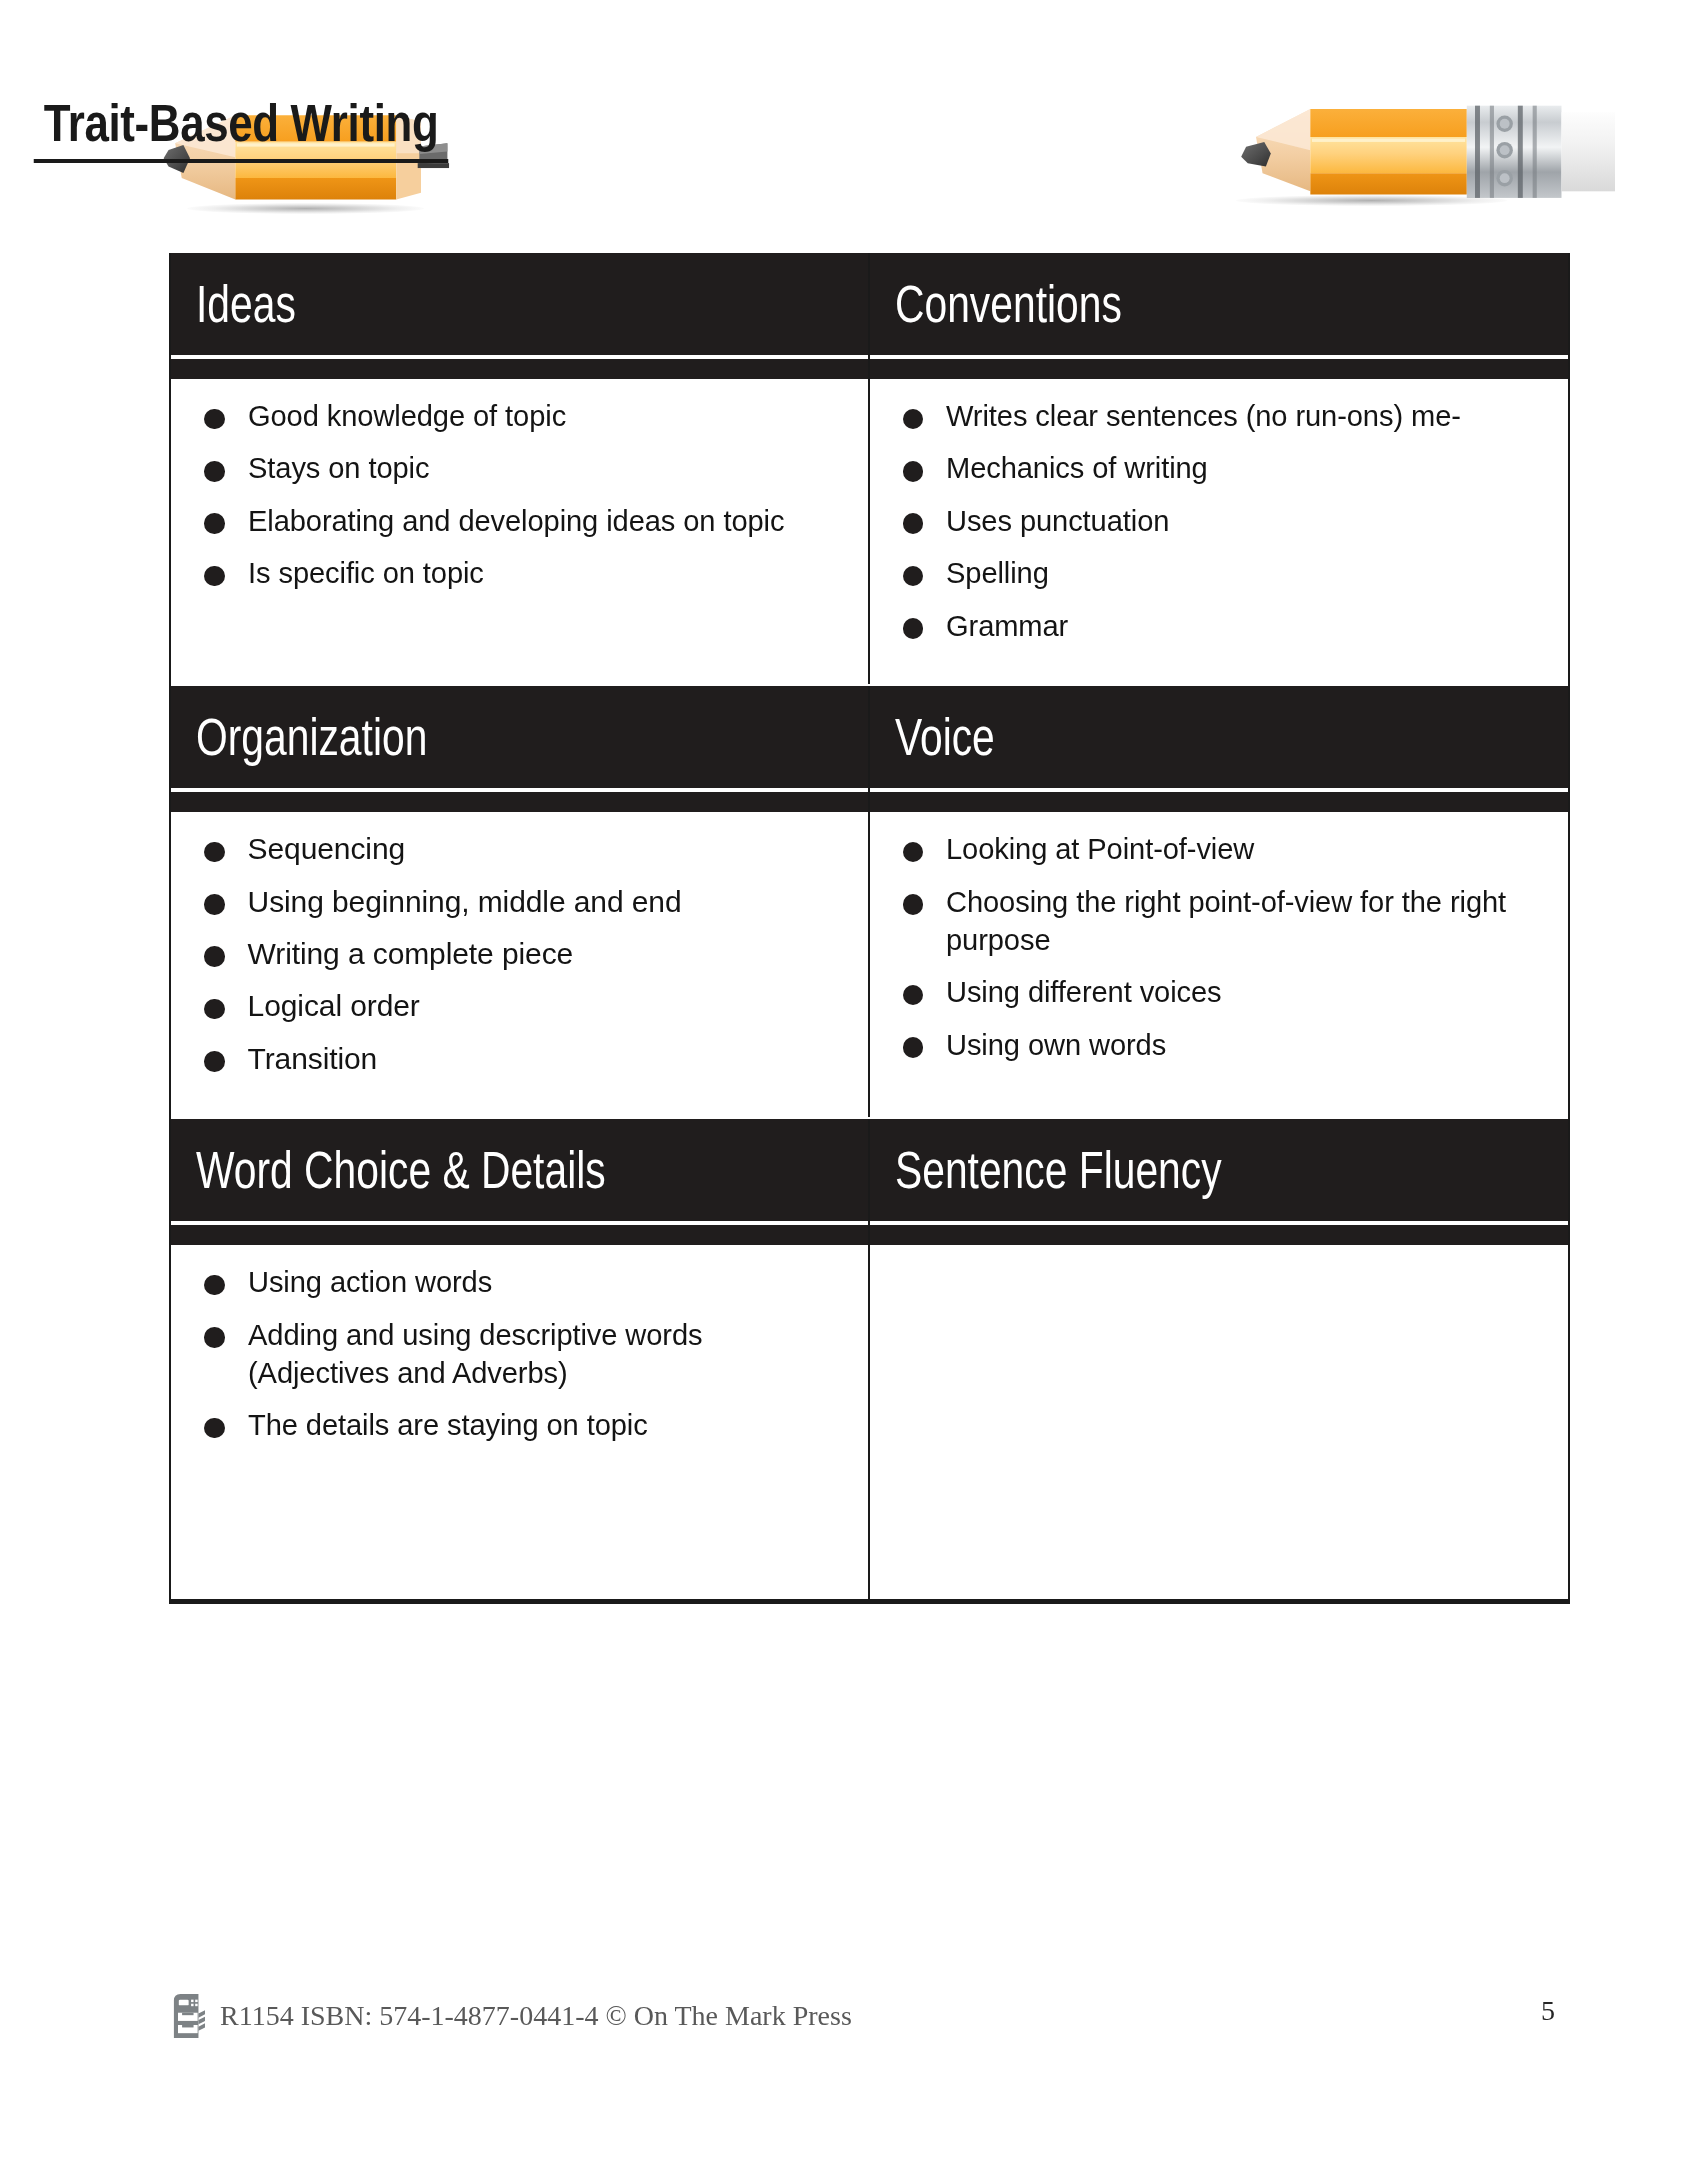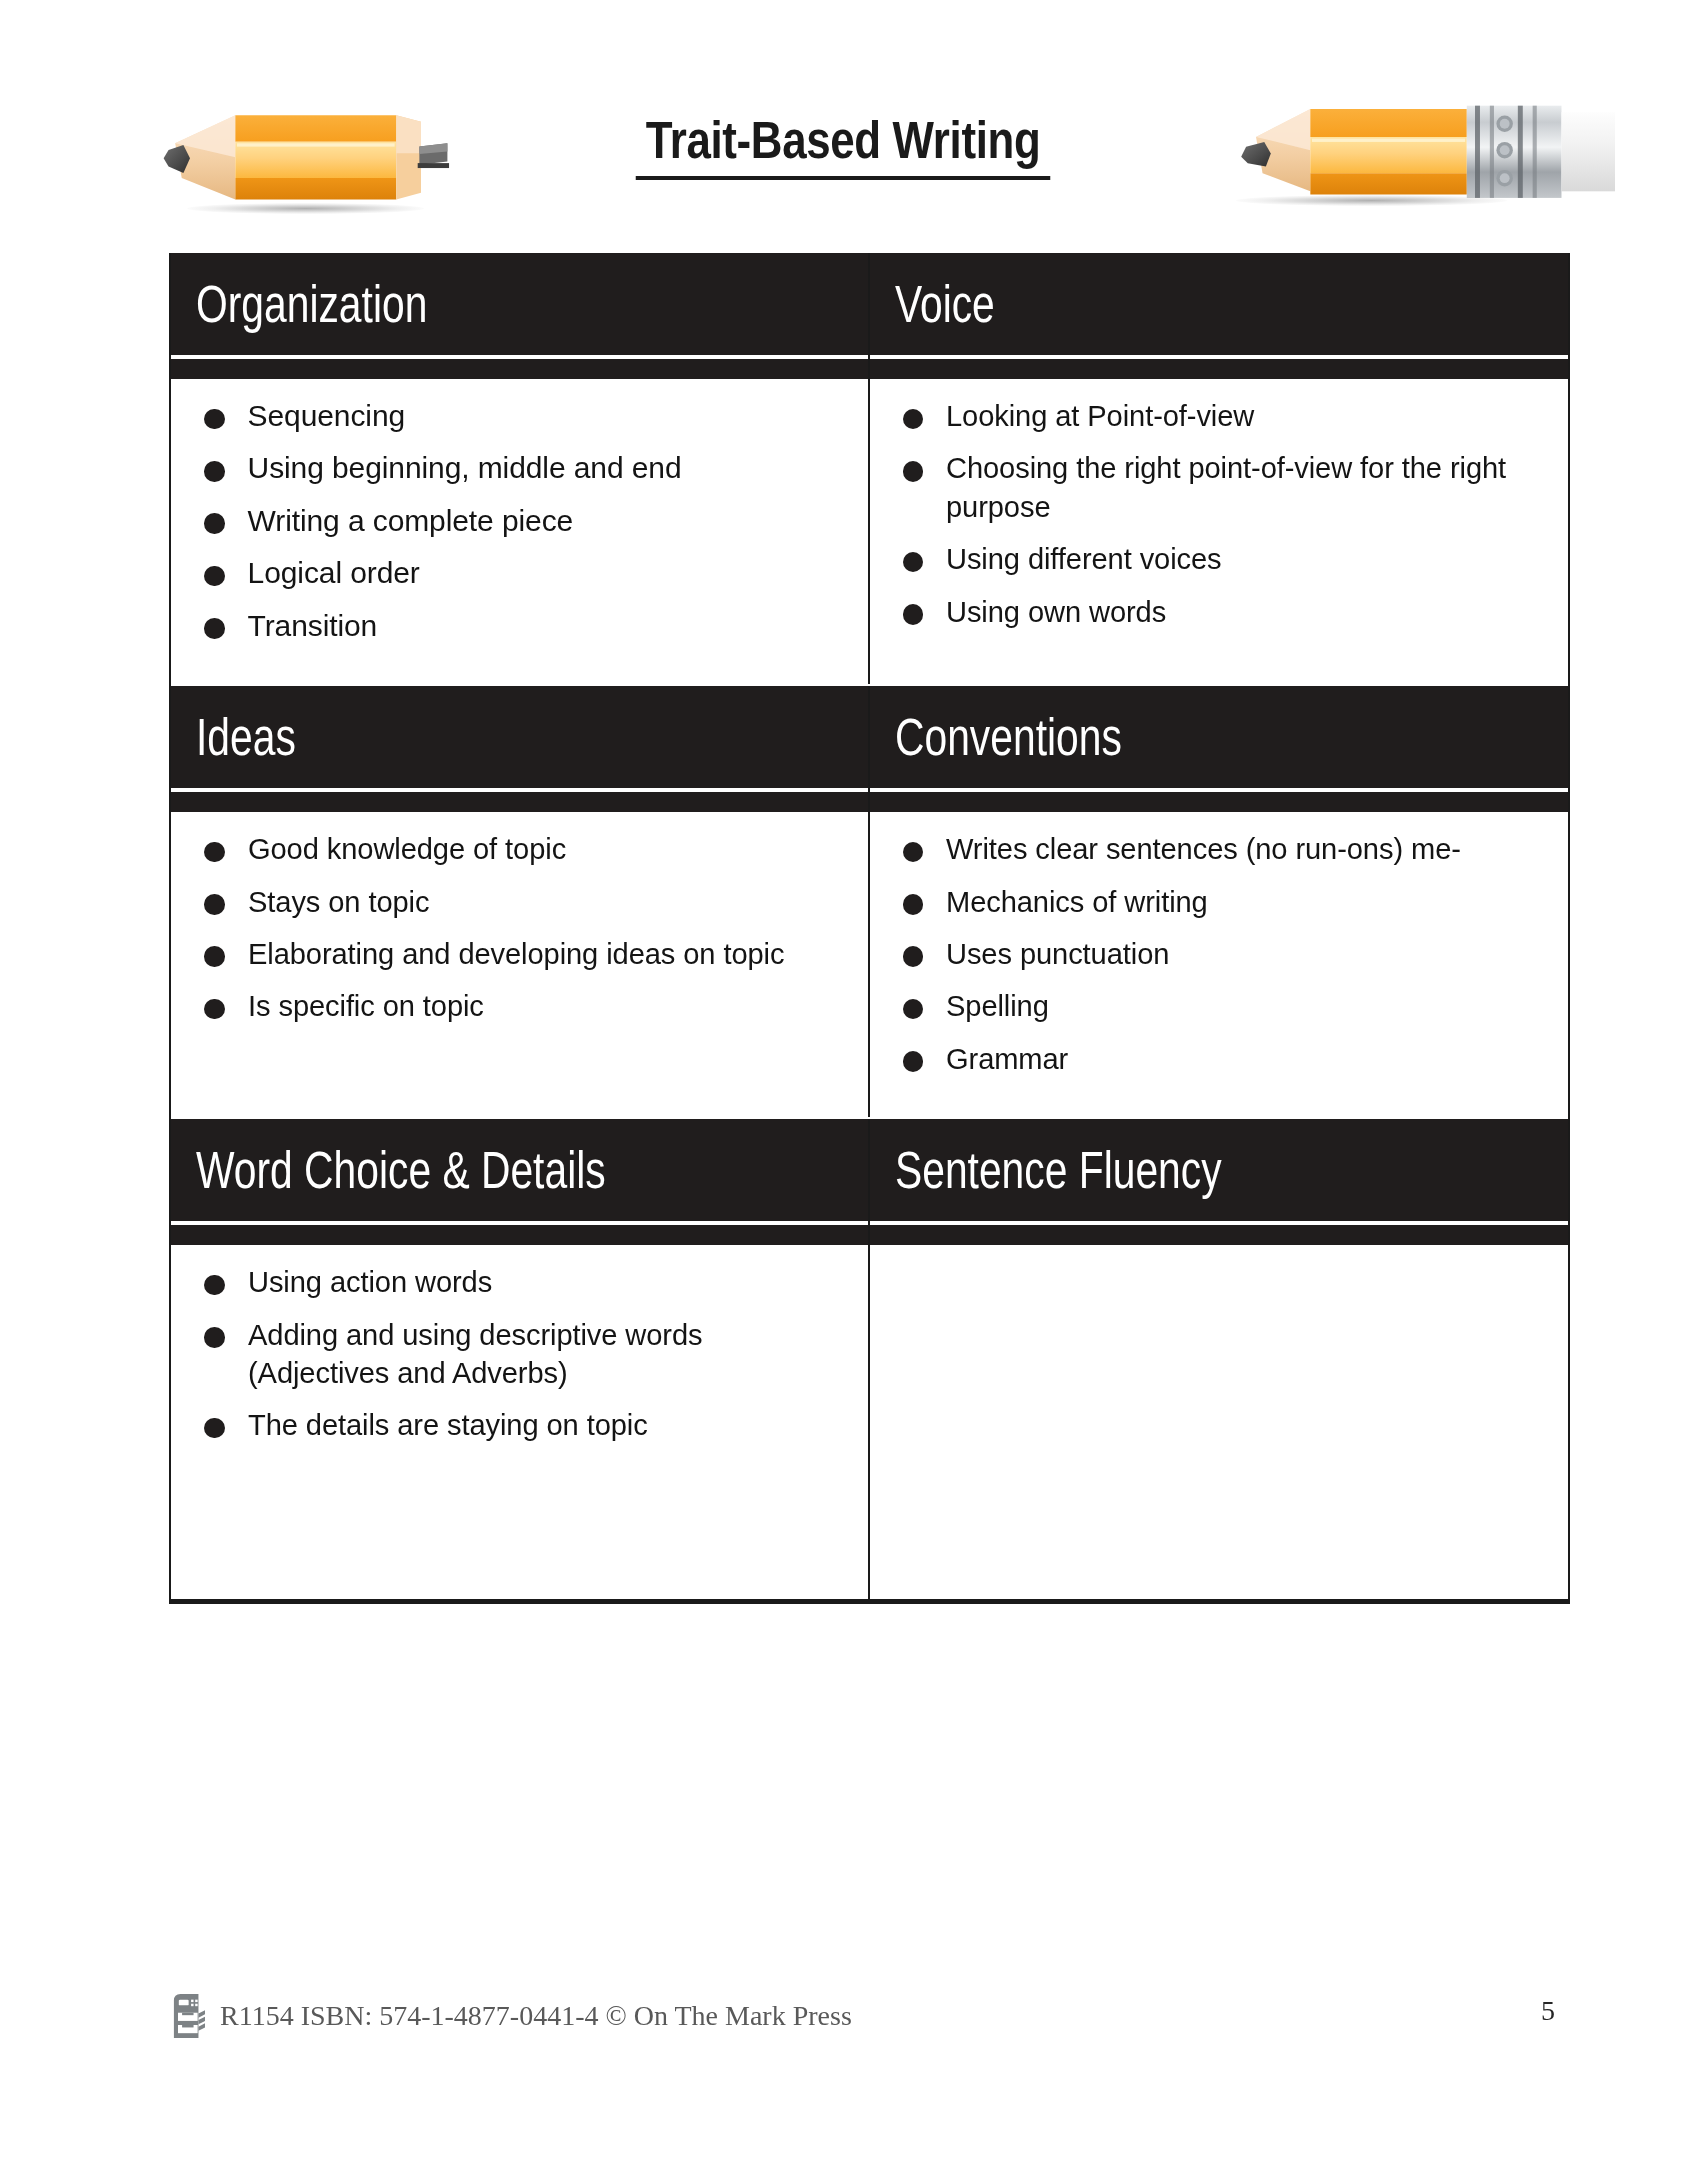--- a/index.html
+++ b/index.html
@@ -20,23 +20,23 @@
     position: absolute;
     top: 0;
     left: 0;
     width: 1687px;
     height: 247px;
   }
 
   .title-wrap {
     position: absolute;
     left: 0;
-    top: 115px;
+    top: 98px;
     width: 1687px;
-    text-align: center;
+    text-align: left;
     pointer-events: none;
   }
   .doc-title {
     display: inline-block;
     font-family: "Liberation Sans Narrow", "Liberation Sans", sans-serif;
     font-weight: bold;
     font-size: 51px;
     letter-spacing: -0.4px;
     color: #1a1a1a;
     transform: scaleX(0.86);
@@ -326,20 +326,79 @@
       <circle cx="336" cy="96" r="10" fill="#9aa0a5"></circle>
       <circle cx="336" cy="96" r="6" fill="#bcc1c6"></circle>
 
       <rect x="405" y="16" width="70" height="96" fill="url(#eraserG)"></rect>
     </svg>
   </div>
 </div>
 
 <div class="trait-table">
 
+  <div class="section sec-b">
+
+    <div class="col left">
+      <div class="col-head">
+        <span class="col-head-text">Ideas</span>
+      </div>
+      <div class="head-gap"></div>
+      <div class="head-strip"></div>
+      <div class="col-body" style="min-height:211px">
+        <div class="bullet-row">
+          <span class="bullet-dot"></span>
+          <span class="bullet-text narrow">Good knowledge of topic</span>
+        </div>
+        <div class="bullet-row">
+          <span class="bullet-dot"></span>
+          <span class="bullet-text narrow">Stays on topic</span>
+        </div>
+        <div class="bullet-row">
+          <span class="bullet-dot"></span>
+          <span class="bullet-text narrow" style="white-space:nowrap">Elaborating and developing ideas on topic</span>
+        </div>
+        <div class="bullet-row">
+          <span class="bullet-dot"></span>
+          <span class="bullet-text narrow">Is specific on topic</span>
+        </div>
+      </div>
+    </div>
+
+    <div class="col right">
+      <div class="col-head">
+        <span class="col-head-text">Conventions</span>
+      </div>
+      <div class="head-gap"></div>
+      <div class="head-strip"></div>
+      <div class="col-body" style="min-height:211px">
+        <div class="bullet-row">
+          <span class="bullet-dot"></span>
+          <span class="bullet-text narrow" style="white-space:nowrap">Writes clear sentences (no run-ons) me-</span>
+        </div>
+        <div class="bullet-row">
+          <span class="bullet-dot"></span>
+          <span class="bullet-text narrow">Mechanics of writing</span>
+        </div>
+        <div class="bullet-row">
+          <span class="bullet-dot"></span>
+          <span class="bullet-text narrow">Uses punctuation</span>
+        </div>
+        <div class="bullet-row">
+          <span class="bullet-dot"></span>
+          <span class="bullet-text narrow">Spelling</span>
+        </div>
+        <div class="bullet-row">
+          <span class="bullet-dot"></span>
+          <span class="bullet-text narrow">Grammar</span>
+        </div>
+      </div>
+    </div>
+  </div>
+
   <div class="section sec-a">
 
     <div class="col left">
       <div class="col-head">
         <span class="col-head-text">Organization</span>
       </div>
       <div class="head-gap"></div>
       <div class="head-strip"></div>
       <div class="col-body" style="min-height:208px">
         <div class="bullet-row">
@@ -380,79 +439,20 @@
           <span class="bullet-dot"></span>
           <span class="bullet-text narrow" style="max-width:610px">Choosing the right point-of-view for the right purpose</span>
         </div>
         <div class="bullet-row">
           <span class="bullet-dot"></span>
           <span class="bullet-text narrow">Using different voices</span>
         </div>
         <div class="bullet-row">
           <span class="bullet-dot"></span>
           <span class="bullet-text narrow">Using own words</span>
-        </div>
-      </div>
-    </div>
-  </div>
-
-  <div class="section sec-b">
-
-    <div class="col left">
-      <div class="col-head">
-        <span class="col-head-text">Ideas</span>
-      </div>
-      <div class="head-gap"></div>
-      <div class="head-strip"></div>
-      <div class="col-body" style="min-height:211px">
-        <div class="bullet-row">
-          <span class="bullet-dot"></span>
-          <span class="bullet-text narrow">Good knowledge of topic</span>
-        </div>
-        <div class="bullet-row">
-          <span class="bullet-dot"></span>
-          <span class="bullet-text narrow">Stays on topic</span>
-        </div>
-        <div class="bullet-row">
-          <span class="bullet-dot"></span>
-          <span class="bullet-text narrow" style="white-space:nowrap">Elaborating and developing ideas on topic</span>
-        </div>
-        <div class="bullet-row">
-          <span class="bullet-dot"></span>
-          <span class="bullet-text narrow">Is specific on topic</span>
-        </div>
-      </div>
-    </div>
-
-    <div class="col right">
-      <div class="col-head">
-        <span class="col-head-text">Conventions</span>
-      </div>
-      <div class="head-gap"></div>
-      <div class="head-strip"></div>
-      <div class="col-body" style="min-height:211px">
-        <div class="bullet-row">
-          <span class="bullet-dot"></span>
-          <span class="bullet-text narrow" style="white-space:nowrap">Writes clear sentences (no run-ons) me-</span>
-        </div>
-        <div class="bullet-row">
-          <span class="bullet-dot"></span>
-          <span class="bullet-text narrow">Mechanics of writing</span>
-        </div>
-        <div class="bullet-row">
-          <span class="bullet-dot"></span>
-          <span class="bullet-text narrow">Uses punctuation</span>
-        </div>
-        <div class="bullet-row">
-          <span class="bullet-dot"></span>
-          <span class="bullet-text narrow">Spelling</span>
-        </div>
-        <div class="bullet-row">
-          <span class="bullet-dot"></span>
-          <span class="bullet-text narrow">Grammar</span>
         </div>
       </div>
     </div>
   </div>
 
   <div class="section sec-c">
 
     <div class="col left">
       <div class="col-head">
         <span class="col-head-text">Word Choice &amp; Details</span>

